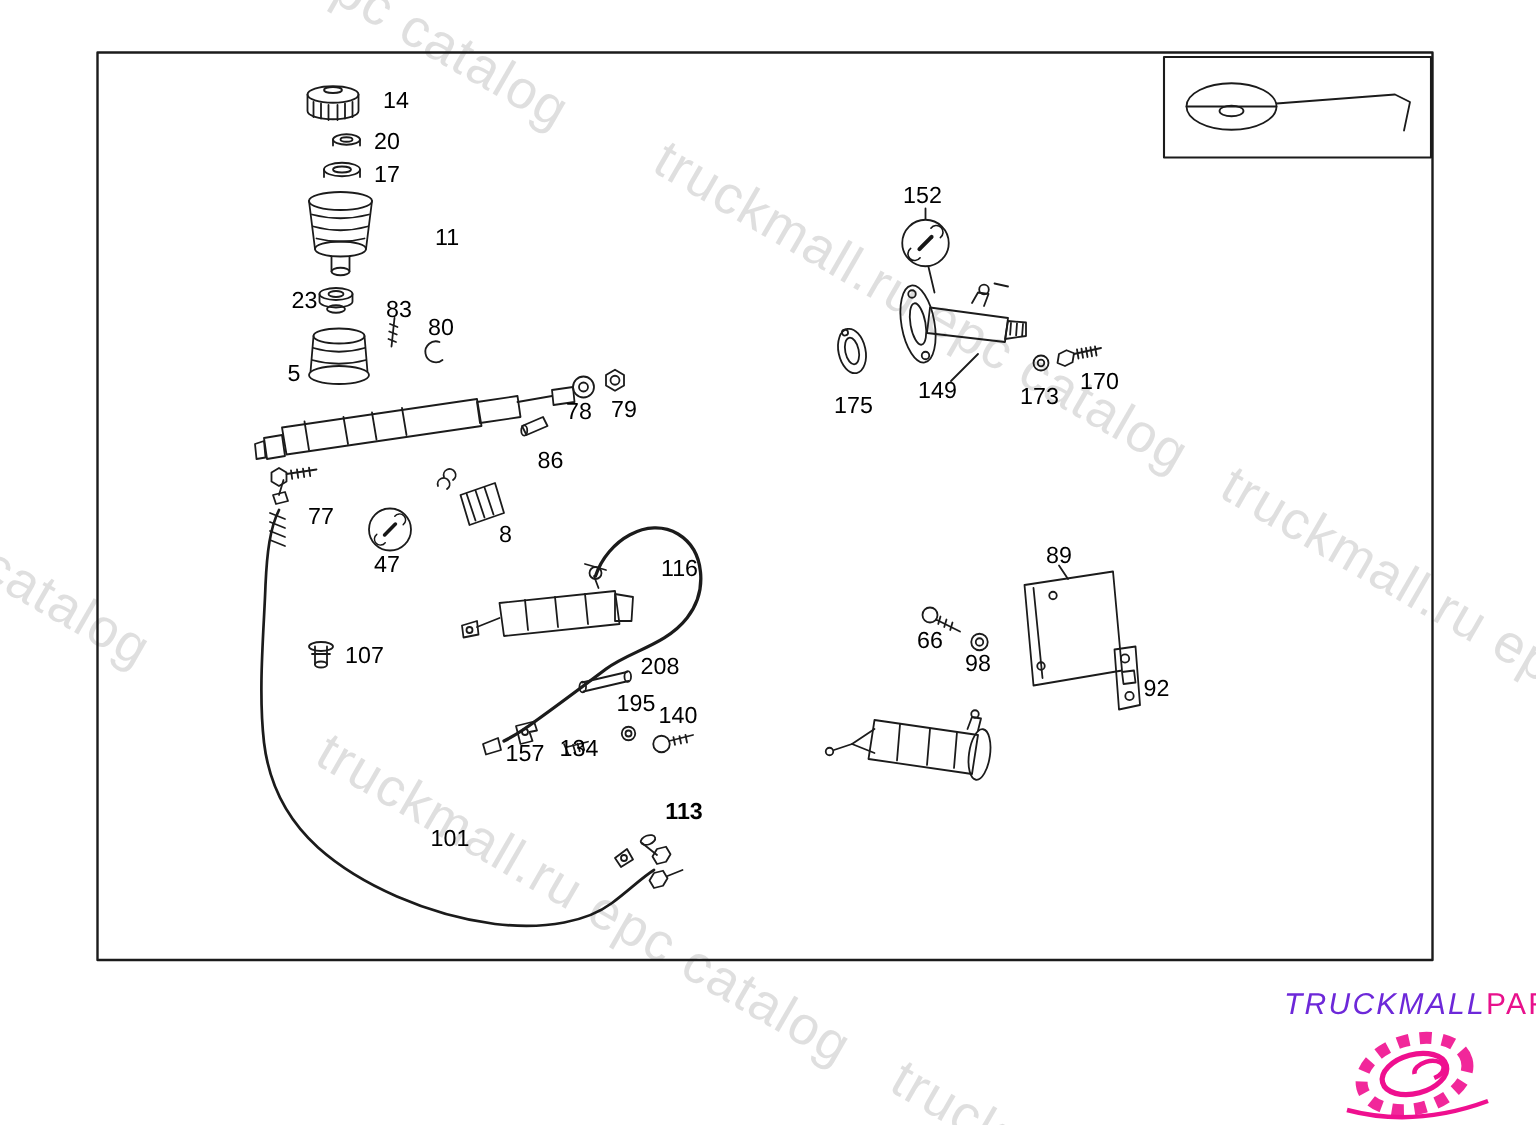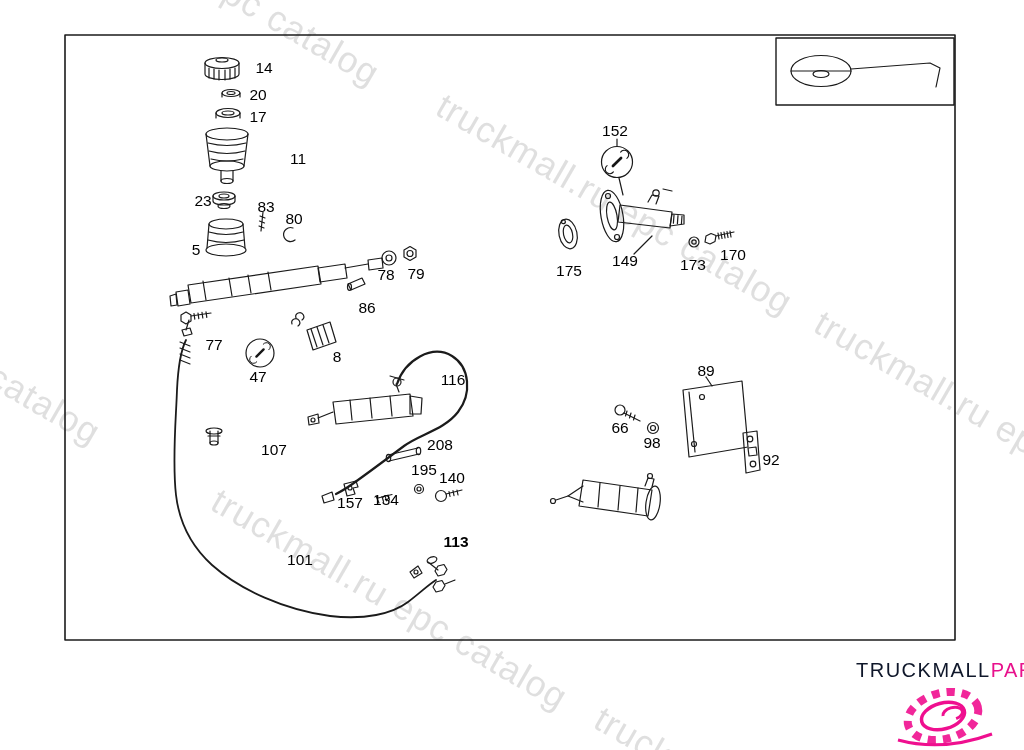--- a/index.html
+++ b/index.html
@@ -17,21 +17,21 @@
   .wm-6{left:608px;top:698px;}
   
   #art{position:absolute;left:0;top:0;z-index:2;}
   
   #labels-layer{position:absolute;left:0;top:0;width:100%;height:100%;z-index:3;}
   .part-label{position:absolute;transform:translate(-50%,-50%);font-size:15.5px;color:#000;
               white-space:nowrap;font-family:"Liberation Sans",sans-serif;}
   
   #logo-text{position:absolute;left:856px;top:659px;z-index:3;font-size:20px;
              letter-spacing:1.5px;white-space:nowrap;}
-  #logo-text .gray{color:#0f172a;}
+  #logo-text .gray{color:#6d28d9;font-style:italic;}
   #logo-text .accent{color:#e8118c;}
   #logo-gear{position:absolute;left:878px;top:676px;z-index:2;}
 </style>
 </head>
 <body>
 
 <div id="screen">
 
   <div class="wm wm-1">truckmall.ru epc catalog</div>
   <div class="wm wm-2">truckmall.ru epc catalog</div>
@@ -306,21 +306,21 @@
       <span class="part-label" style="left: 337px; top: 357px;">8</span>
       <span class="part-label" style="left: 615px; top: 131px;">152</span>
       <span class="part-label" style="left: 569px; top: 271px;">175</span>
       <span class="part-label" style="left: 625px; top: 261px;">149</span>
       <span class="part-label" style="left: 693px; top: 265px;">173</span>
       <span class="part-label" style="left: 733px; top: 255px;">170</span>
       <span class="part-label" style="left: 453px; top: 380px;">116</span>
       <span class="part-label" style="left: 440px; top: 445px;">208</span>
       <span class="part-label" style="left: 424px; top: 470px;">195</span>
       <span class="part-label" style="left: 452px; top: 478px;">140</span>
-      <span class="part-label" style="left: 243px; top: 450px; margin-left: 31px;">107</span>
+      <span class="part-label" style="left: 243px; top: 438px;">107</span>
       <span class="part-label" style="left: 350px; top: 503px;">157</span>
       <span class="part-label" style="left: 386px; top: 500px;">134</span>
       <span class="part-label" style="left: 456px; top: 542px; font-weight: bold;">113</span>
       <span class="part-label" style="left: 272px; top: 560px; margin-left: 28px;">101</span>
       <span class="part-label" style="left: 706px; top: 371px;">89</span>
       <span class="part-label" style="left: 620px; top: 428px;">66</span>
       <span class="part-label" style="left: 652px; top: 443px;">98</span>
       <span class="part-label" style="left: 771px; top: 460px;">92</span>
     </div>
 

